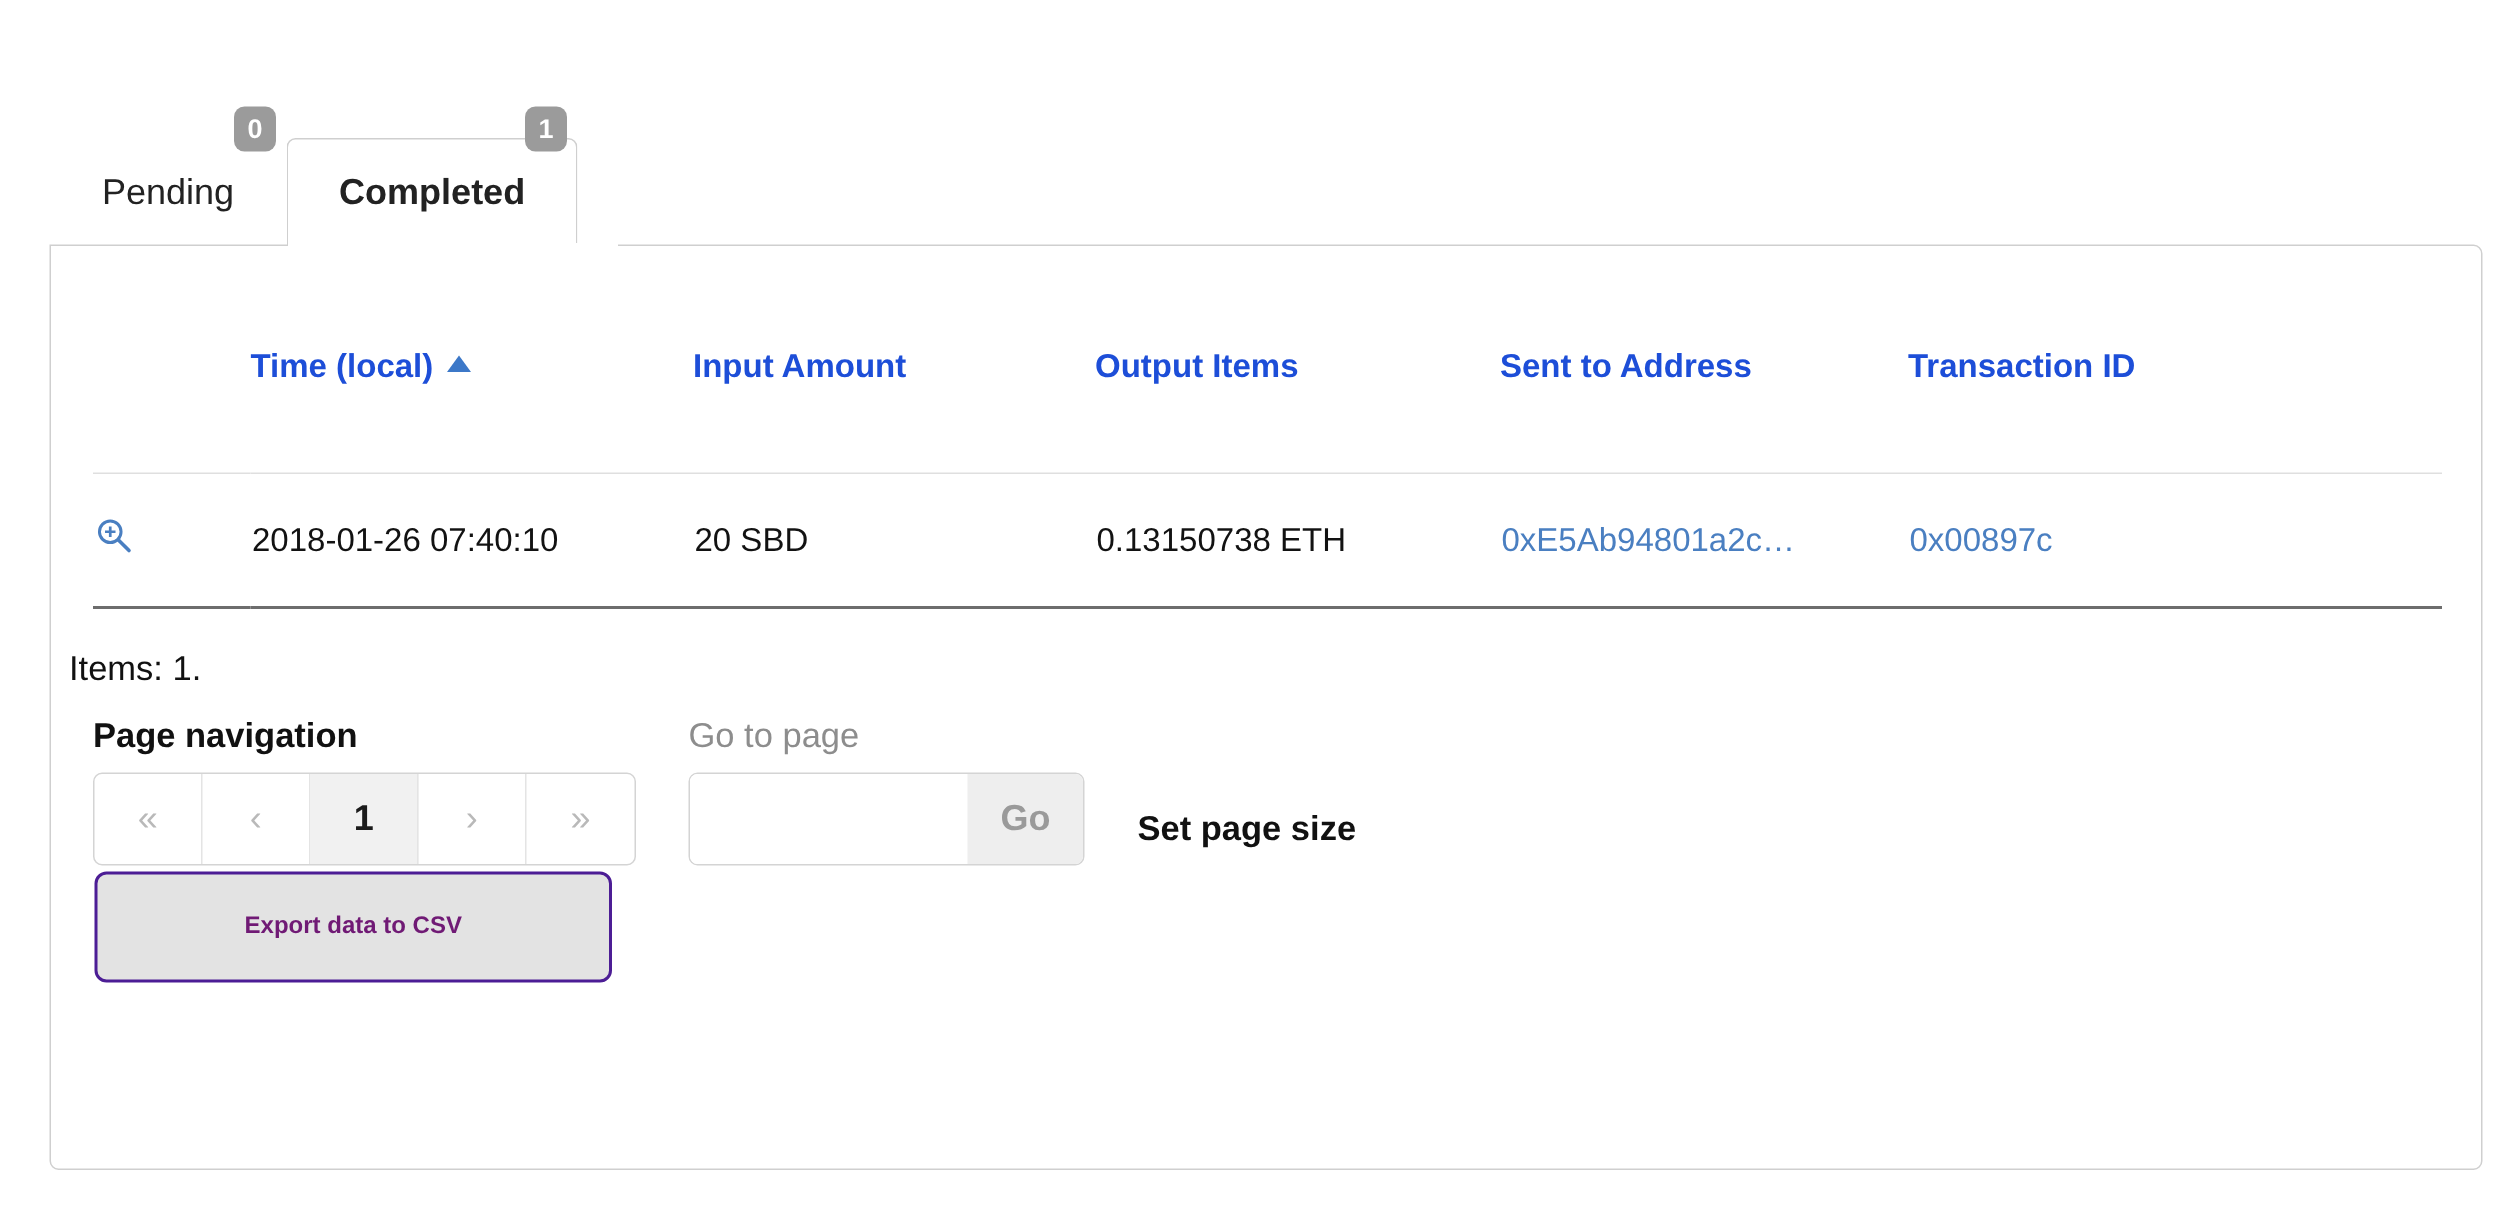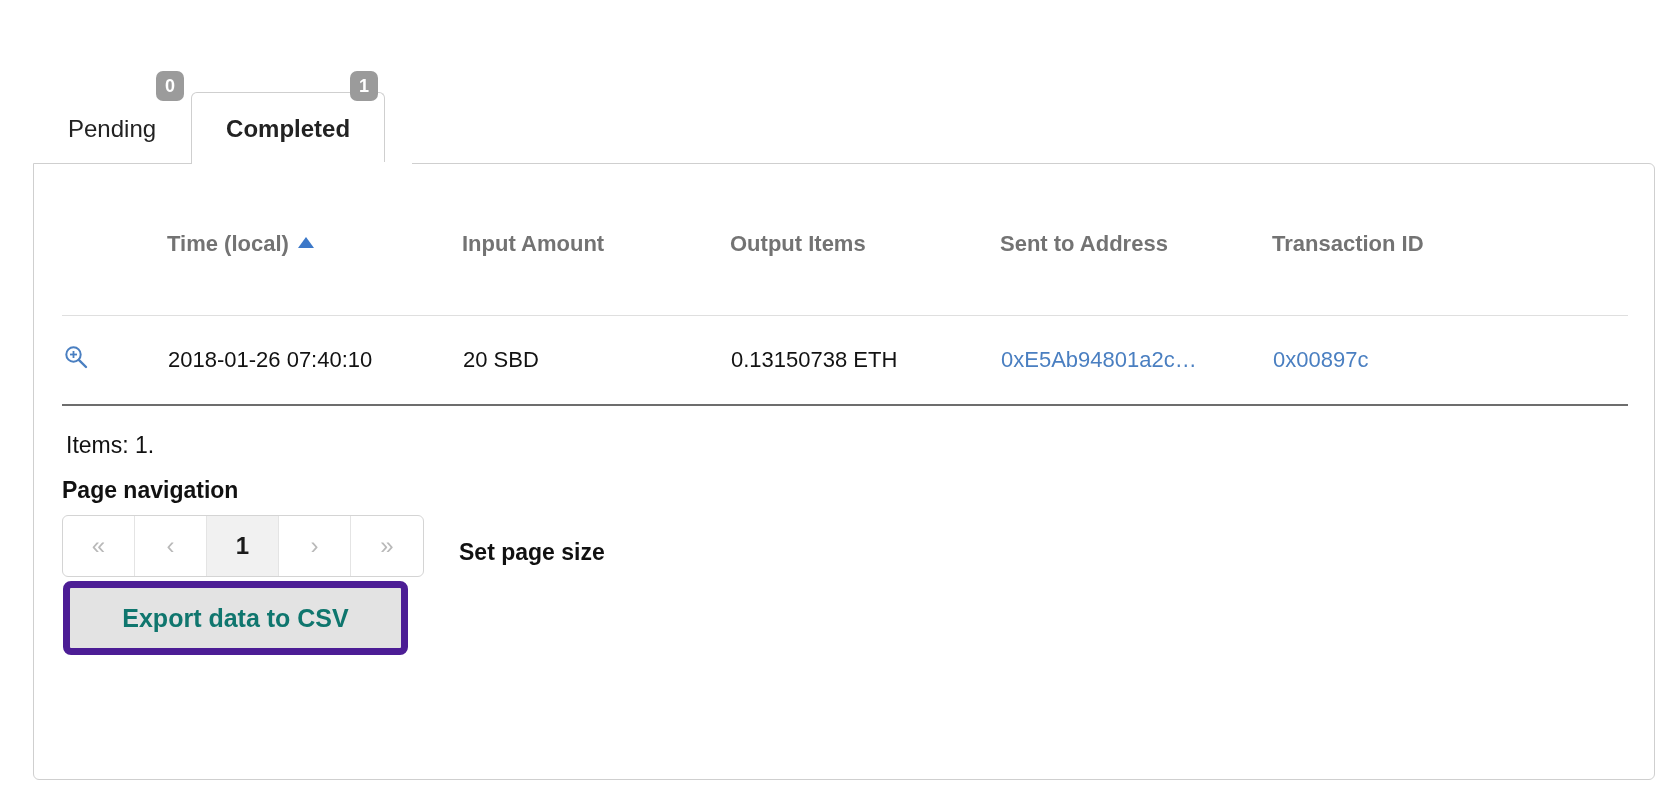--- a/index.html
+++ b/index.html
@@ -111,21 +111,21 @@
     left: 28px;
     top: 27px;
     width: 1566px;
     border-collapse: collapse;
     table-layout: fixed;
   }
   .tx-table th {
     text-align: left;
     font-size: 22px;
     font-weight: bold;
-    color: #737373;
+    color: #1d4ed8;
     padding: 0 0 18px 0;
     height: 106px;
     vertical-align: middle;
     border-bottom: 1px solid #dfdfdf;
     cursor: pointer;
     white-space: nowrap;
   }
   .tx-table td {
     font-size: 22px;
     color: #121212;
@@ -161,21 +161,21 @@
 
   .cell-link {
     color: #4a7fc1;
     text-decoration: none;
     cursor: pointer;
   }
 
   
   .items-count {
     position: absolute;
-    left: 32px;
+    left: 12px;
     top: 268px;
     font-size: 23px;
     color: #111111;
   }
 
   .pager-row {
     position: absolute;
     left: 28px;
     top: 313px;
     display: flex;
@@ -283,26 +283,26 @@
   }
 
   .export-btn {
     position: absolute;
     left: 29px;
     top: 417px;
     width: 345px;
     height: 74px;
     box-sizing: border-box;
     background: #e3e3e3;
-    border: 7px solid #4c1d95;
+    border: 2px solid #4c1d95;
     border-radius: 8px;
     font-family: "Liberation Sans", sans-serif;
-    font-size: 25px;
-    font-weight: bold;
-    color: #0f766e;
+    font-size: 16px;
+    font-weight: bold;
+    color: #701a75;
     cursor: pointer;
   }
 </style>
 </head>
 <body>
 
 <div class="page">
 
 
   <div class="tabs">
@@ -374,20 +374,27 @@
         <div class="pager-label">Page navigation</div>
         <div class="btn-group">
           <div class="pg">«</div>
           <div class="pg">‹</div>
           <div class="pg current">1</div>
           <div class="pg">›</div>
           <div class="pg">»</div>
         </div>
       </div>
 
+      <div class="pager-group" style="margin-left:20px;">
+        <div class="pager-label muted">Go to page</div>
+        <div class="input-group">
+          <input class="goto-input" type="text" placeholder="" style="">
+          <div class="addon">Go</div>
+        </div>
+      </div>
 
 
       <div class="pager-group" style="margin-left:20px;margin-top:27px;">
         <div class="pager-label">Set page size</div>
       </div>
 
     </div>
 
     <button class="export-btn">Export data to CSV</button>
 

